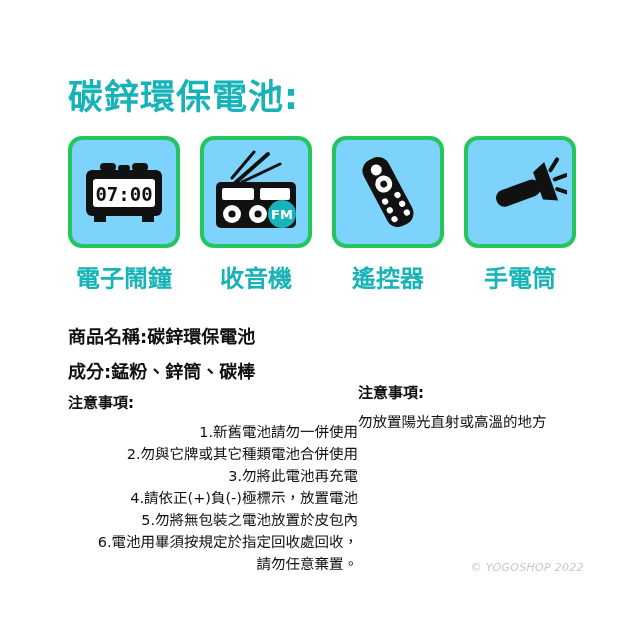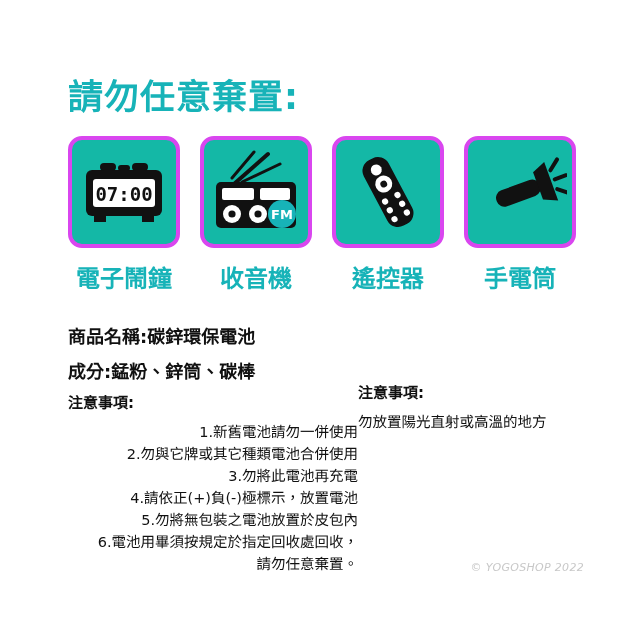--- a/index.html
+++ b/index.html
@@ -45,27 +45,27 @@
   }
   .icon-cell {
     width: 112px;
     display: flex;
     flex-direction: column;
     align-items: center;
   }
   .icon-box {
     width: 112px;
     height: 112px;
-    border: 4px solid #d946ef;
+    border: 4px solid #22c55e;
     border-radius: 14px;
     box-sizing: border-box;
     display: flex;
     align-items: center;
     justify-content: center;
-    background: #14b8a6;
+    background: #7dd3fc;
   }
   .icon-label {
     margin-top: 11px;
     font-size: 24px;
     font-weight: bold;
     color: #17b3b8;
     white-space: nowrap;
   }
 
   
@@ -130,21 +130,21 @@
     letter-spacing: 0.3px;
     white-space: nowrap;
     font-style: italic;
   }
 </style>
 </head>
 <body>
 
 <div class="page">
 
-  <div class="heading">請勿任意棄置:</div>
+  <div class="heading">碳鋅環保電池:</div>
 
   <div class="icon-row">
 
     <div class="icon-cell">
       <div class="icon-box">
         <svg width="92" height="80" viewBox="0 0 92 80">
 
           <rect x="16" y="62" width="12" height="8" fill="#111"></rect>
           <rect x="64" y="62" width="12" height="8" fill="#111"></rect>
 

